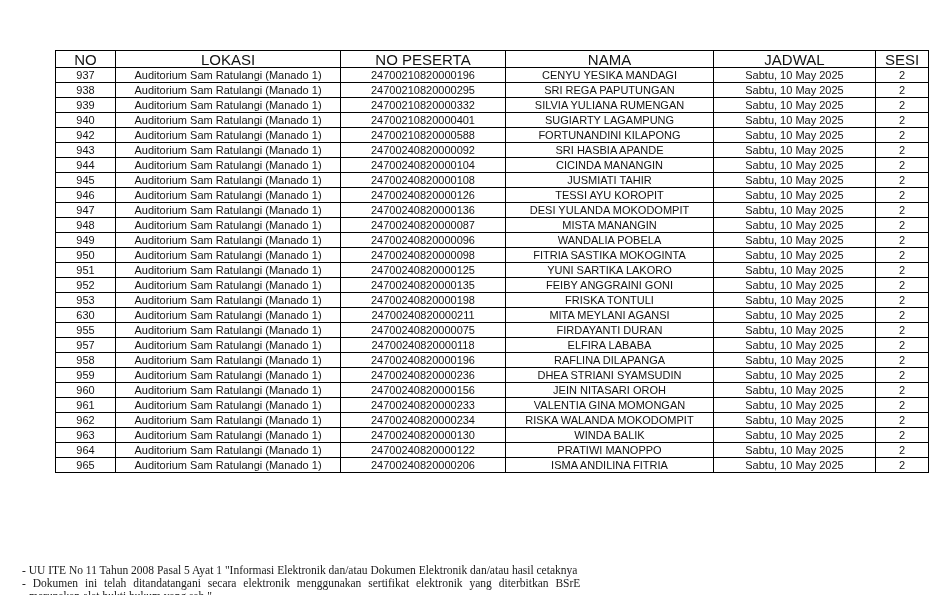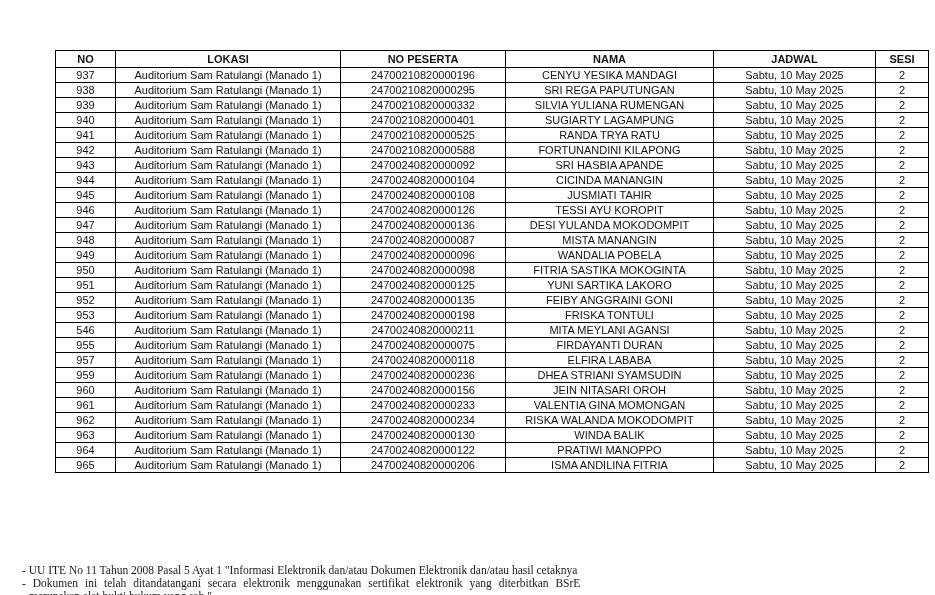--- a/index.html
+++ b/index.html
@@ -27,22 +27,22 @@
   }
   .participants th, .participants td {
     border: 1px solid #000000;
     text-align: center;
     vertical-align: middle;
     color: #131313;
     padding: 0 2px;
     overflow: hidden;
   }
   .participants th {
-    font-size: 11px;
-    font-weight: bold;
+    font-size: 15px;
+    font-weight: normal;
     height: 16px;
     line-height: 13px;
   }
   .participants td {
     font-size: 11px;
     height: 14px;
     line-height: 12px;
   }
   .col-no      { width: 55px; }
   .col-lokasi  { width: 220px; }
@@ -109,28 +109,20 @@
 
   <tr>
     <td>940</td>
     <td>Auditorium Sam Ratulangi (Manado 1)</td>
     <td>24700210820000401</td>
     <td>SUGIARTY LAGAMPUNG</td>
     <td>Sabtu, 10 May 2025</td>
     <td>2</td>
   </tr>
 
-  <tr>
-    <td>941</td>
-    <td>Auditorium Sam Ratulangi (Manado 1)</td>
-    <td>24700210820000525</td>
-    <td>RANDA TRYA RATU</td>
-    <td>Sabtu, 10 May 2025</td>
-    <td>2</td>
-  </tr>
 
   <tr>
     <td>942</td>
     <td>Auditorium Sam Ratulangi (Manado 1)</td>
     <td>24700210820000588</td>
     <td>FORTUNANDINI KILAPONG</td>
     <td>Sabtu, 10 May 2025</td>
     <td>2</td>
   </tr>
 
@@ -227,21 +219,21 @@
   <tr>
     <td>953</td>
     <td>Auditorium Sam Ratulangi (Manado 1)</td>
     <td>24700240820000198</td>
     <td>FRISKA TONTULI</td>
     <td>Sabtu, 10 May 2025</td>
     <td>2</td>
   </tr>
 
   <tr>
-    <td>546</td>
+    <td>630</td>
     <td>Auditorium Sam Ratulangi (Manado 1)</td>
     <td>24700240820000211</td>
     <td>MITA MEYLANI AGANSI</td>
     <td>Sabtu, 10 May 2025</td>
     <td>2</td>
   </tr>
 
   <tr>
     <td>955</td>
     <td>Auditorium Sam Ratulangi (Manado 1)</td>
@@ -254,20 +246,28 @@
 
   <tr>
     <td>957</td>
     <td>Auditorium Sam Ratulangi (Manado 1)</td>
     <td>24700240820000118</td>
     <td>ELFIRA LABABA</td>
     <td>Sabtu, 10 May 2025</td>
     <td>2</td>
   </tr>
 
+  <tr>
+    <td>958</td>
+    <td>Auditorium Sam Ratulangi (Manado 1)</td>
+    <td>24700240820000196</td>
+    <td>RAFLINA DILAPANGA</td>
+    <td>Sabtu, 10 May 2025</td>
+    <td>2</td>
+  </tr>
 
   <tr>
     <td>959</td>
     <td>Auditorium Sam Ratulangi (Manado 1)</td>
     <td>24700240820000236</td>
     <td>DHEA STRIANI SYAMSUDIN</td>
     <td>Sabtu, 10 May 2025</td>
     <td>2</td>
   </tr>
 

